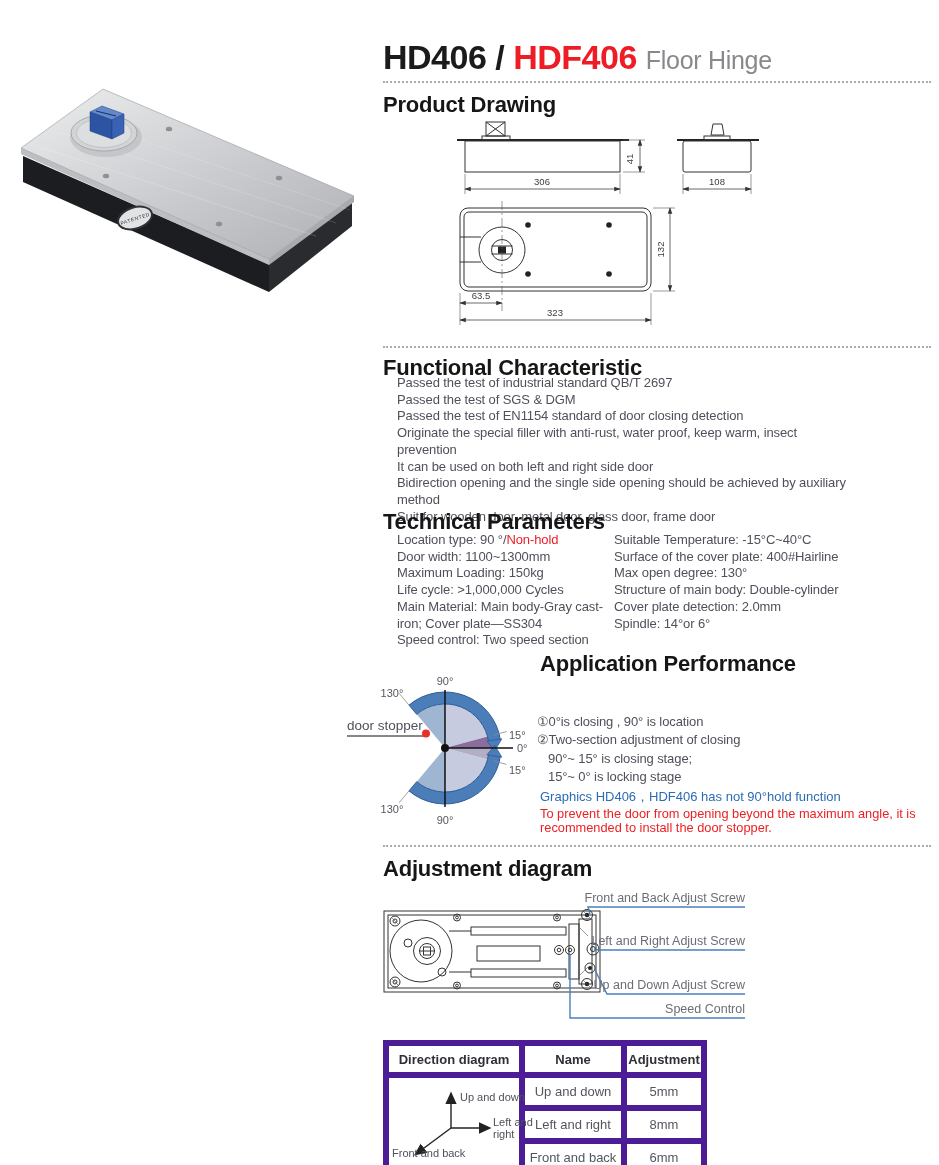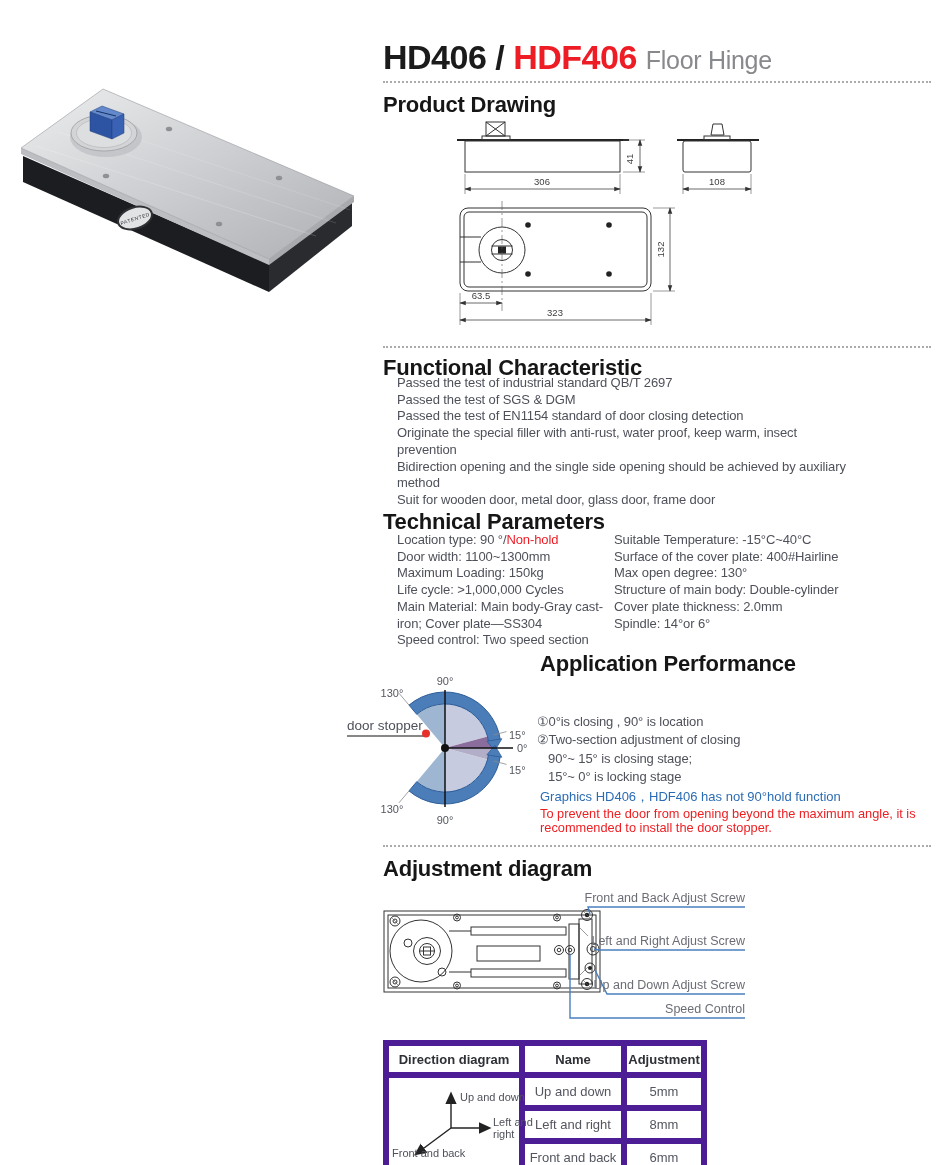--- a/index.html
+++ b/index.html
@@ -157,41 +157,42 @@
   </svg>
 
   <div class="abs dots" style="left:383px;top:346px;width:548px;"></div>
 
   <div class="abs sec-h" style="left:383px;top:355px;">Functional Characteristic</div>
   <div class="abs" style="left:397px;top:375px;width:460px;">
     <div class="body-txt">Passed the test of industrial standard QB/T 2697</div>
     <div class="body-txt">Passed the test of SGS &amp; DGM</div>
     <div class="body-txt">Passed the test of EN1154 standard of door closing detection</div>
     <div class="body-txt">Originate the special filler with anti-rust, water proof, keep warm, insect prevention</div>
+    <div class="body-txt">It can be used on both left and right side door</div>
     <div class="body-txt">Bidirection opening and the single side opening should be achieved by auxiliary method</div>
     <div class="body-txt">Suit for wooden door, metal door, glass door, frame door</div>
   </div>
 
   <div class="abs sec-h" style="left:383px;top:509px;">Technical Parameters</div>
   <div class="abs" style="left:397px;top:532px;width:210px;">
     <div class="body-txt tech-line">
       <span>Location type: 90 °/</span><span class="red-txt" style="color: rgb(238, 28, 37);">Non-hold</span>
     </div>
     <div class="body-txt tech-line">Door width: 1100~1300mm</div>
     <div class="body-txt tech-line">Maximum Loading: 150kg</div>
     <div class="body-txt tech-line">Life cycle: &gt;1,000,000 Cycles</div>
     <div class="body-txt tech-line">Main Material: Main body-Gray cast-iron; Cover plate—SS304</div>
     <div class="body-txt tech-line">Speed control: Two speed section</div>
   </div>
   <div class="abs" style="left:614px;top:532px;width:320px;">
     <div class="body-txt tech-line">Suitable Temperature: -15°C~40°C</div>
     <div class="body-txt tech-line">Surface of the cover plate: 400#Hairline</div>
     <div class="body-txt tech-line">Max open degree: 130°</div>
     <div class="body-txt tech-line">Structure of main body: Double-cylinder</div>
-    <div class="body-txt tech-line">Cover plate thickness: 2.0mm</div>
+    <div class="body-txt tech-line">Cover plate detection: 2.0mm</div>
     <div class="body-txt tech-line">Spindle: 14°or 6°</div>
   </div>
 
   <div class="abs sec-h" style="left:540px;top:651px;">Application Performance</div>
 
 
   <div class="abs notes" style="left:537px;top:713px;width:395px;">
     <div class="body-txt">①0°is closing , 90° is location</div>
     <div class="body-txt">②Two-section adjustment of closing</div>
     <div class="body-txt indent">90°~ 15° is closing stage;</div>

